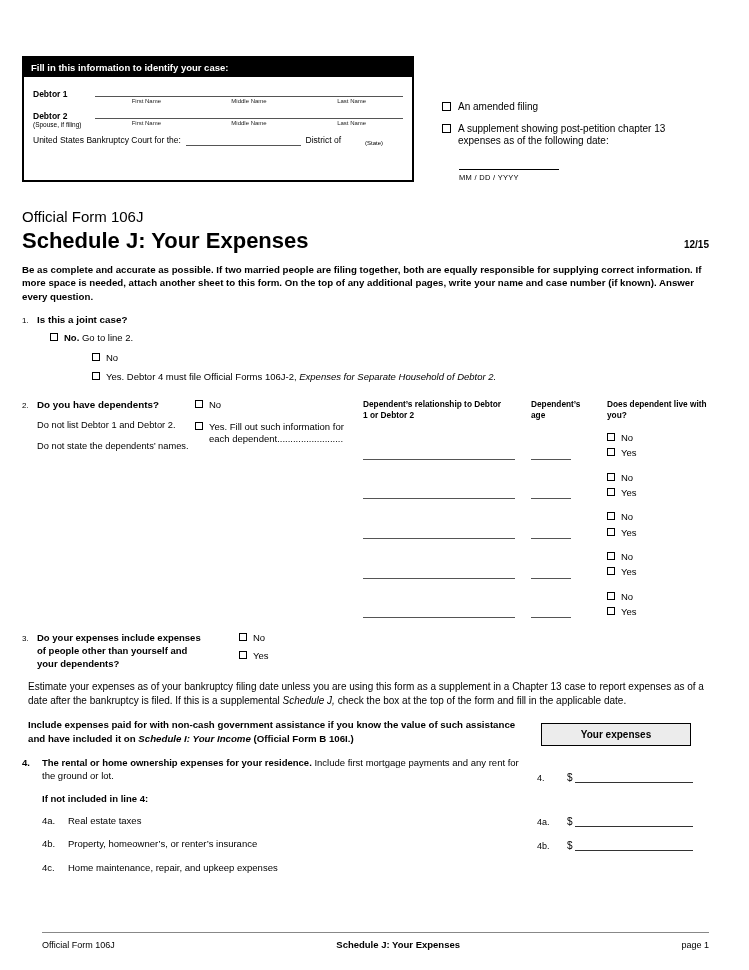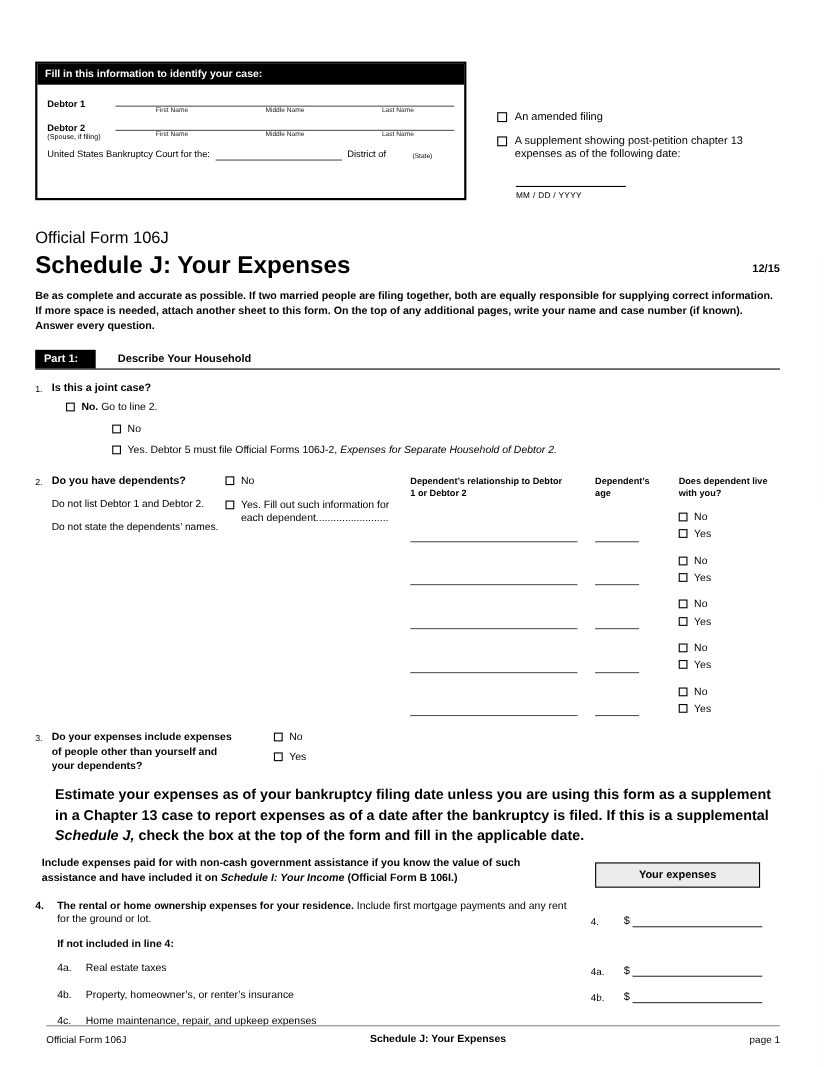--- a/index.html
+++ b/index.html
@@ -1,18 +1,18 @@
 <!DOCTYPE html>
 <html><head>
 <meta charset="utf-8">
 <style>
   * { margin:0; padding:0; box-sizing:border-box; }
   body { background:#e8e8e8; font-family:"Liberation Sans", sans-serif; color:#000; }
   .page { width:749px; height:970px; background:#fff; margin:0 auto; position:relative;
-          padding:56px 40px 0 32px; overflow:hidden; }
+          padding:56px 40px 0 22px; overflow:hidden; }
   .b { font-weight:bold; }
   .i { font-style:italic; }
 
   
   .case-header { display:flex; }
   .case-box { width:392px; border:2px solid #000; }
   .banner { background:#000; color:#fff; font-weight:bold; font-size:9.5px; padding:4px 7px; }
   .case-box-body { padding:8px 9px 10px 9px; }
   .debtor-row { display:flex; margin-bottom:3px; }
   .debtor-label { width:62px; font-size:8.5px; font-weight:bold; padding-top:4px; }
@@ -77,21 +77,21 @@
   .dep-row .dep-col-age .wline { width:40px; }
   .dep-live-opts { display:flex; flex-direction:column; font-size:9px; }
   .dep-live-opts .opt { margin-top:3px; }
 
   
   .q3-text { width:172px; flex:none; font-size:9.5px; font-weight:bold; line-height:1.35; }
   .q3-opts { font-size:9.3px; padding-left:30px; }
   .q3-opts .opt { margin-top:0; margin-bottom:5px; }
 
   
-  .p2-intro { font-size:13px; font-weight:bold; line-height:1.45; margin:9px 4px 0 18px; }
+  .p2-intro { font-size:10px; font-weight:normal; line-height:1.45; margin:9px 4px 0 6px; }
   .noncash-row { display:flex; margin-top:9px; align-items:flex-end; }
   .noncash { flex:1; font-size:9.7px; font-weight:bold; line-height:1.45; margin-left:6px; padding-right:18px; }
   .your-expenses { width:150px; flex:none; border:1px solid #000; background:#ececec;
                    text-align:center; font-size:10px; font-weight:bold; padding:5px 0; margin-right:18px; }
   .exp-row { display:flex; margin-top:11px; font-size:9.5px; }
   .exp-label { flex:1; display:flex; padding-right:10px; line-height:1.35; }
   .exp-ln { width:20px; flex:none; font-weight:bold; }
   .exp-ln.sub { width:26px; font-weight:normal; }
   .exp-text { flex:1; }
   .exp-right { width:172px; flex:none; display:flex; align-items:flex-end; }
@@ -171,40 +171,36 @@
     </div>
   </div>
 
   <div class="form-number">Official Form 106J</div>
   <div class="title-row">
     <div class="form-title">Schedule J: Your Expenses</div>
     <div class="revision">12/15</div>
   </div>
   <div class="instructions">Be as complete and accurate as possible. If two married people are filing together, both are equally responsible for supplying correct information. If more space is needed, attach another sheet to this form. On the top of any additional pages, write your name and case number (if known). Answer every question.</div>
 
-  <div class="part-bar">
-    <div class="part-label">Part 1:</div>
-    <div class="part-title">Describe Your Household</div>
-  </div>
 
   <div class="q">
     <div class="q-num">1.</div>
     <div style="flex:1;">
       <div class="q-question">Is this a joint case?</div>
       <div class="opt indent1">
         <span class="cb sm"></span>
         <span><span class="b">No.</span><span> Go to line 2.</span></span>
       </div>
       <div class="opt indent2">
         <span class="cb sm"></span>
         <span>No</span>
       </div>
       <div class="opt indent2">
         <span class="cb sm"></span>
-        <span><span>Yes. Debtor 5 must file Official Forms 106J-2, </span><span class="i">Expenses for Separate Household of Debtor 2.</span></span>
+        <span><span>Yes. Debtor 4 must file Official Forms 106J-2, </span><span class="i">Expenses for Separate Household of Debtor 2.</span></span>
       </div>
     </div>
   </div>
 
   <div class="q" style="margin-top:16px;">
     <div class="q-num">2.</div>
     <div class="q2-left">
       <div class="q-question">Do you have dependents?</div>
       <div class="note">Do not list Debtor 1 and Debtor 2.</div>
       <div class="note">Do not state the dependents’ names.</div>

